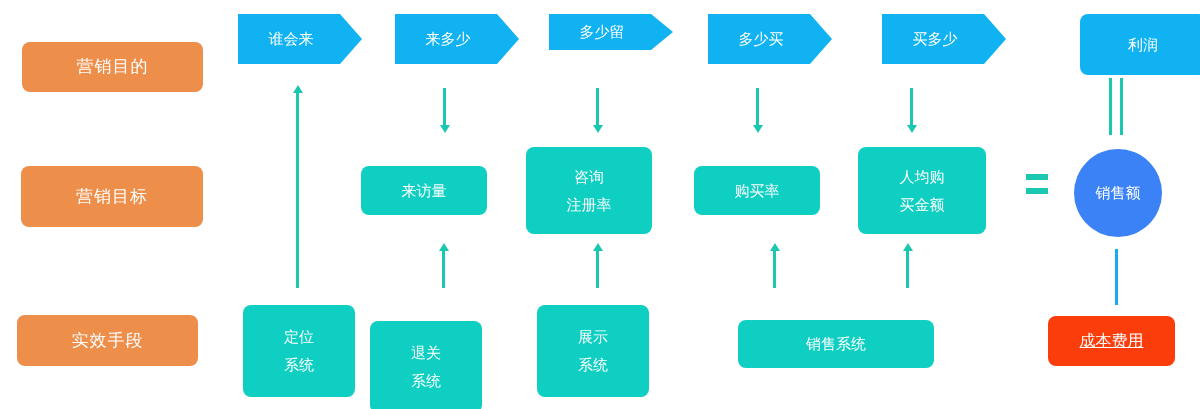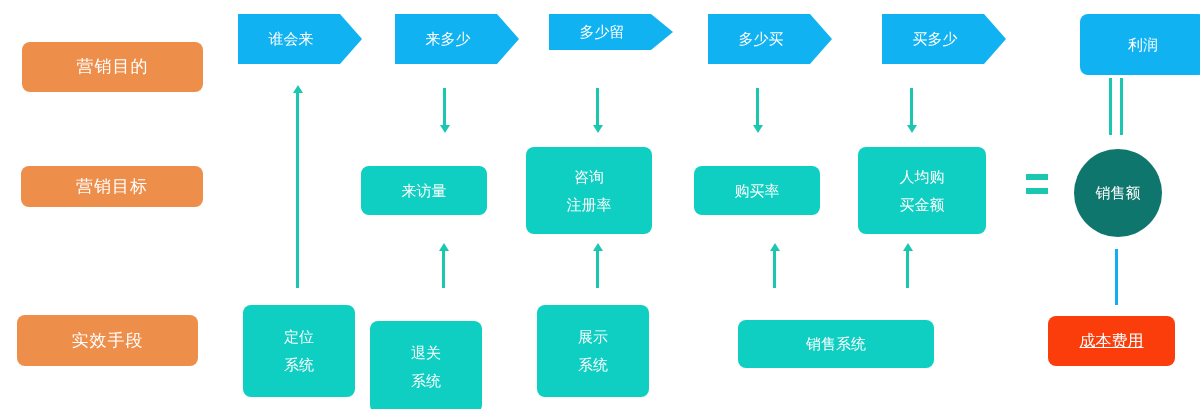--- a/index.html
+++ b/index.html
@@ -9,21 +9,21 @@
   }
   .node{
     position:absolute;display:flex;align-items:center;justify-content:center;
     color:#ffffff;text-align:center;font-size:15px;white-space:pre-line;line-height:28px;
     box-sizing:border-box;
   }
   .orange{background:#EE8E4B;border-radius:8px;font-size:17px;letter-spacing:1px;}
   .blue-rect{background:#10B2F2;border-radius:8px;}
   .teal{background:#0ECFC2;border-radius:8px;}
   .red{background:#FA3D0B;border-radius:8px;font-size:16px;}
-  .circle{background:#0f766e;border-radius:50%;text-align:center;}
+  .circle{background:#3b82f6;border-radius:50%;text-align:center;}
   .chevron{
     background:#10B2F2;padding-right:18px;
     clip-path:polygon(0 0, calc(100% - 22px) 0, 100% 50%, calc(100% - 22px) 100%, 0 100%);
   }
   .conn{position:absolute;width:3px;background:#1BC7B1;}
   .conn.up::before{
     content:"";position:absolute;top:-8px;left:-3.5px;width:0;height:0;
     border-left:5px solid transparent;border-right:5px solid transparent;
     border-bottom:8px solid #1BC7B1;
   }
@@ -38,21 +38,21 @@
     position:absolute;width:22px;height:8px;
     border-top:6px solid #1BC7B1;border-bottom:6px solid #1BC7B1;
   }
 </style>
 </head>
 <body>
 
 <div class="canvas">
 
   <div class="node orange" style="left:22px;top:14px;width:181px;height:50px;margin-top:28px;">营销目的</div>
-  <div class="node orange" style="left:21px;top:166px;width:182px;height:41px;">营销目标</div>
+  <div class="node orange" style="left:21px;top:166px;width:182px;height:61px;">营销目标</div>
   <div class="node orange" style="left:17px;top:315px;width:181px;height:51px;">实效手段</div>
 
   <div class="node chevron" style="left:395px;top:14px;width:124px;height:50px;">来多少</div>
   <div class="node chevron" style="left:238px;top:14px;width:124px;height:50px;">谁会来</div>
   <div class="node chevron" style="left:549px;top:14px;width:124px;height:36px;">多少留</div>
   <div class="node chevron" style="left:708px;top:14px;width:124px;height:50px;">多少买</div>
   <div class="node chevron" style="left:861px;top:14px;width:124px;height:50px;margin-left:21px;">买多少</div>
 
   <div class="node blue-rect" style="left:1080px;top:14px;width:126px;height:61px;">利润</div>
 

